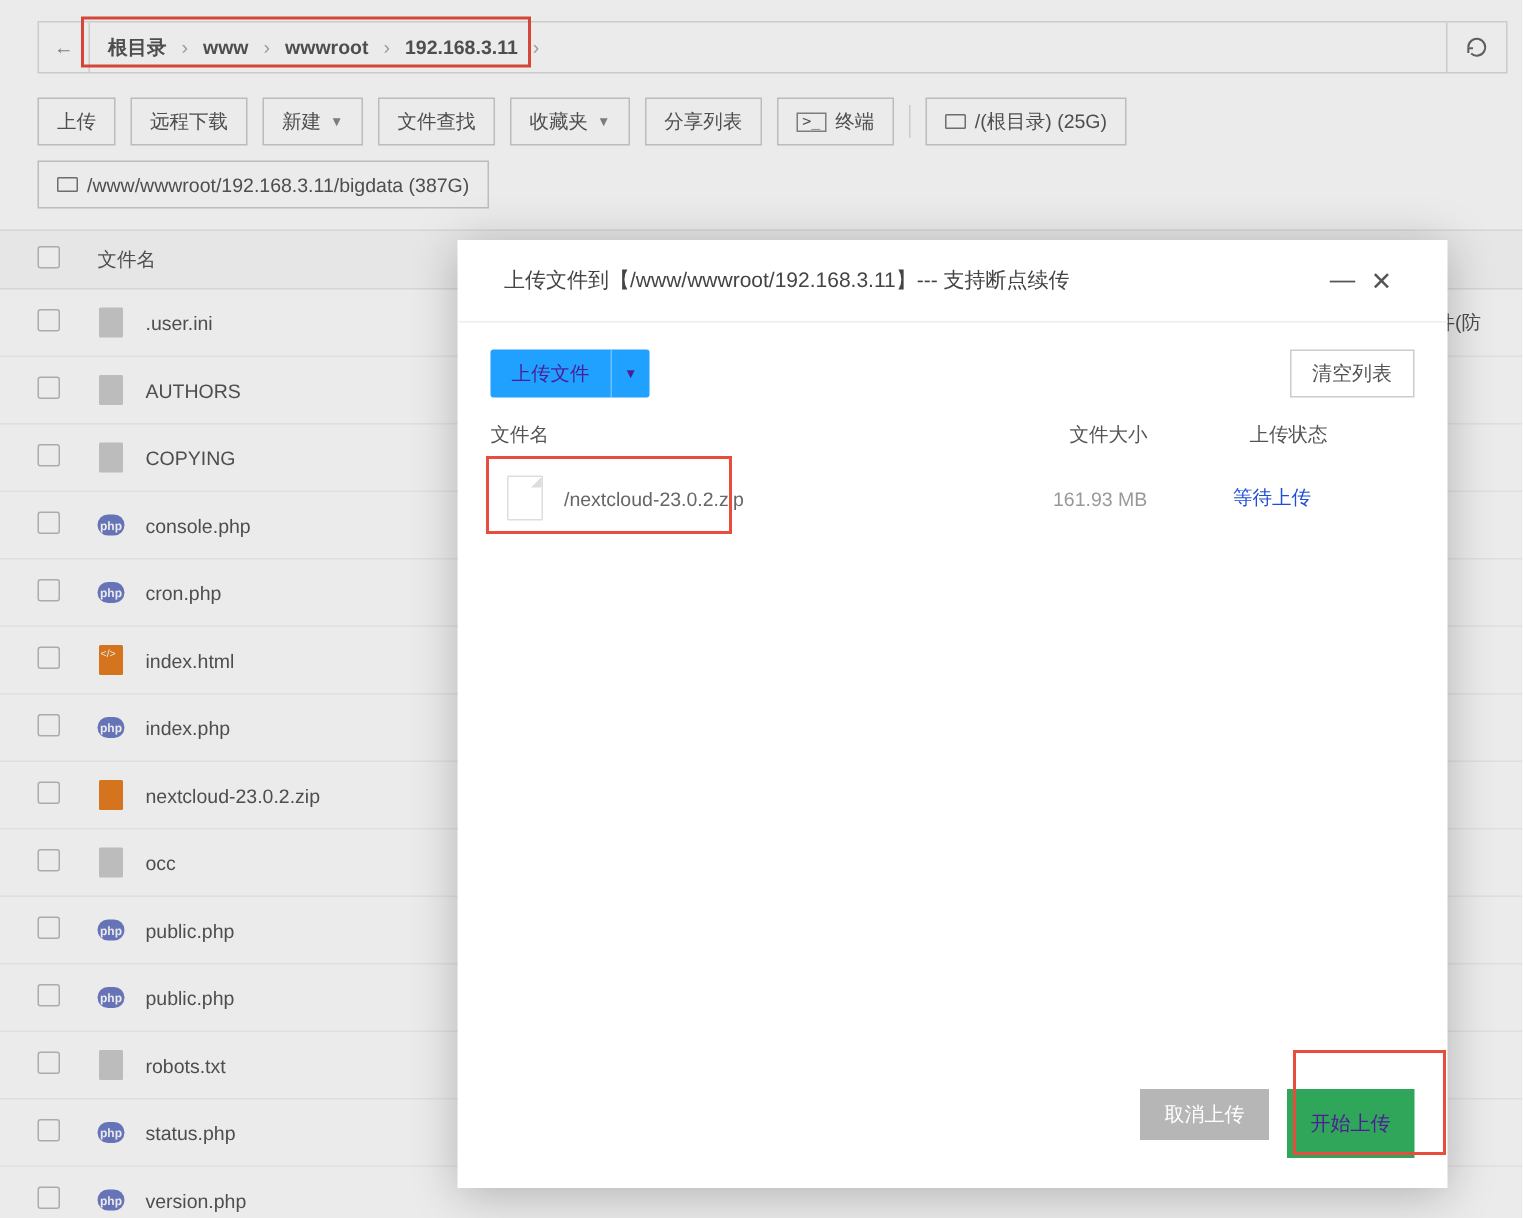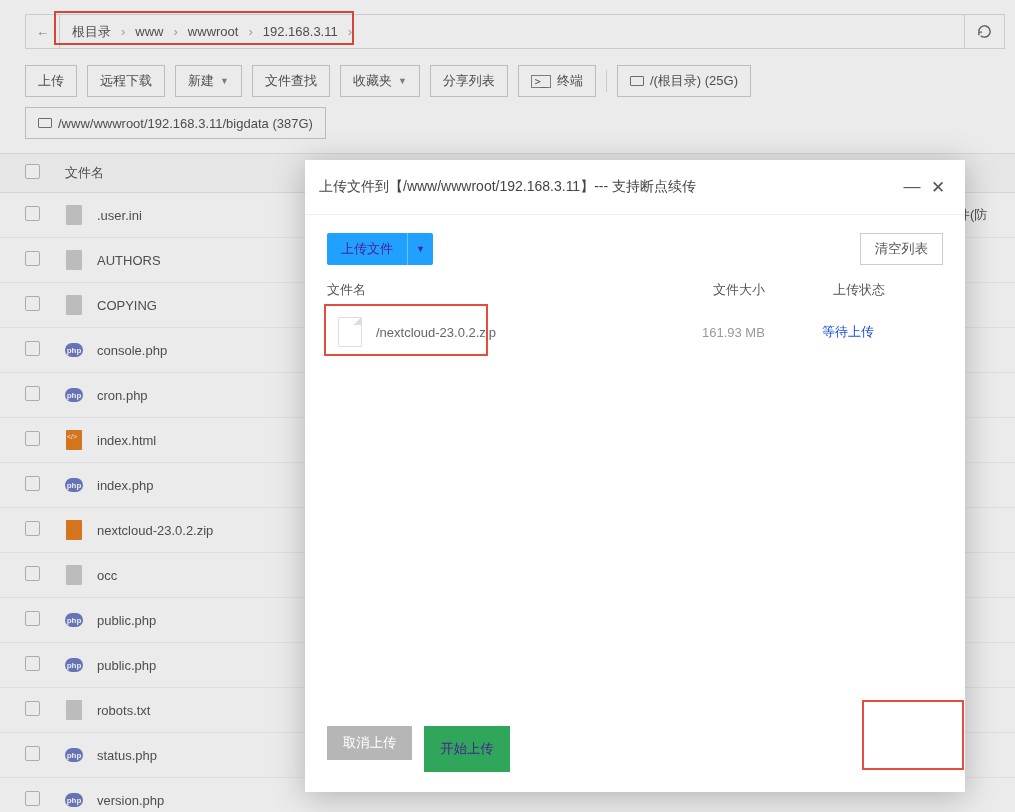--- a/index.html
+++ b/index.html
@@ -2,21 +2,21 @@
 <html><head>
 <meta charset="utf-8">
 <style>
 * { box-sizing: border-box; margin: 0; padding: 0; }
 body { font-family: "Microsoft YaHei", -apple-system, sans-serif; font-size: 13px; color: #333; background: #fff; width: 1015px; height: 812px; overflow: hidden; position: relative; }
 
 
 .crumb-bar { display: flex; align-items: stretch; height: 35px; margin: 14px 10px 0 25px; border: 1px solid #ddd; background: #fff; }
 .crumb-back { width: 34px; display: flex; align-items: center; justify-content: center; border-right: 1px solid #ddd; color: #888; cursor: pointer; }
 .crumb-path { flex: 1; display: flex; align-items: center; padding: 0 8px; gap: 2px; color: #555; }
-.crumb-seg { padding: 0 4px; }
+.crumb-seg { padding: 0 4px; font-weight: bold; }
 .crumb-sep { color: #aaa; padding: 0 4px; }
 .crumb-refresh { width: 40px; display: flex; align-items: center; justify-content: center; border-left: 1px solid #ddd; color: #666; cursor: pointer; }
 
 
 .toolbar { display: flex; align-items: center; gap: 10px; padding: 16px 10px 14px 25px; flex-wrap: wrap; }
 .tbtn { height: 32px; padding: 0 12px; border: 1px solid #ccc; background: #fff; display: inline-flex; align-items: center; gap: 6px; color: #555; cursor: pointer; font-size: 13px; }
 .tbtn .caret { font-size: 9px; color: #888; }
 .tsep { width: 1px; height: 22px; background: #ddd; }
 .tbtn.disk { color: #555; }
 .disk-ic { width: 14px; height: 10px; border: 1.5px solid #777; border-radius: 1px; display: inline-block; position: relative; }
@@ -37,38 +37,38 @@
 .fic { width: 18px; height: 22px; display: inline-flex; align-items: center; justify-content: center; }
 .fic-doc { width: 16px; height: 20px; background: #ccc; border-radius: 1px; }
 .fic-php { width: 26px; height: 14px; background: #6f7ec7; border-radius: 7px; color: #fff; font-size: 8px; font-weight: bold; display: flex; align-items: center; justify-content: center; }
 .fic-html { width: 16px; height: 20px; background: #e67e22; border-radius: 1px; position: relative; }
 .fic-html::after { content: "</>"; position: absolute; top: 3px; left: 1px; font-size: 7px; color: #fff; }
 .fic-zip { width: 16px; height: 20px; background: #e67e22; border-radius: 1px; }
 
 
 .overlay { position: absolute; inset: 0; background: rgba(0,0,0,0.08); }
 .modal { position: absolute; left: 305px; top: 160px; width: 660px; height: 632px; background: #fff; box-shadow: 0 4px 30px rgba(0,0,0,0.25); display: flex; flex-direction: column; }
-.m-titlebar { height: 55px; display: flex; align-items: center; padding: 0 14px; border-bottom: 1px solid #eee; color: #444; }
+.m-titlebar { height: 55px; display: flex; align-items: center; padding: 0 31px; border-bottom: 1px solid #eee; color: #444; }
 .m-title { flex: 1; font-size: 14px; }
 .m-min, .m-close { width: 26px; text-align: center; font-size: 17px; color: #555; cursor: pointer; }
 .m-toolbar { padding: 18px 22px 10px; display: flex; align-items: center; }
 .btn-upload { background: #20a0ff; color: #4c1d95; height: 32px; display: inline-flex; align-items: center; border-radius: 2px; overflow: hidden; }
 .btn-upload .lbl { padding: 0 14px; }
 .btn-upload .dd { width: 26px; height: 100%; border-left: 1px solid rgba(255,255,255,0.35); display: flex; align-items: center; justify-content: center; font-size: 9px; }
 .btn-clear { margin-left: auto; height: 32px; padding: 0 14px; border: 1px solid #ccc; background: #fff; color: #555; cursor: pointer; }
 .m-thead { display: flex; padding: 6px 22px 10px; color: #555; font-size: 13px; }
 .m-col-name { flex: 1; }
 .m-col-size { width: 120px; }
 .m-col-status { width: 110px; }
 .m-row { display: flex; align-items: center; padding: 8px 33px; color: #666; }
 .m-row .fic-blank { width: 24px; height: 30px; border: 1px solid #ddd; border-radius: 1px; margin-right: 14px; position: relative; }
 .m-row .fic-blank::before { content: ""; position: absolute; top: 0; right: 0; width: 7px; height: 7px; background: linear-gradient(135deg, transparent 49%, #ddd 50%); }
 .m-row .m-col-size { color: #999; margin-left: 45px; }
 .m-row .m-col-status { color: #1d4ed8; }
-.m-footer { margin-top: auto; padding: 16px 22px 20px; display: flex; gap: 12px; }
+.m-footer { margin-top: auto; padding: 16px 22px 20px; display: flex; justify-content: flex-end; gap: 12px; }
 .btn-cancel { height: 34px; padding: 0 16px; background: #b6b6b6; color: #fff; border: none; cursor: pointer; }
 .btn-start { height: 46px; padding: 0 16px; background: #2fa65a; color: #4c1d95; border: none; cursor: pointer; font-weight: 500; }
 
 .hl-red { position: absolute; border: 2px solid #e74c3c; pointer-events: none; }
 </style>
 </head>
 <body>
 
 <div class="crumb-bar">
   <div class="crumb-back">←</div>

